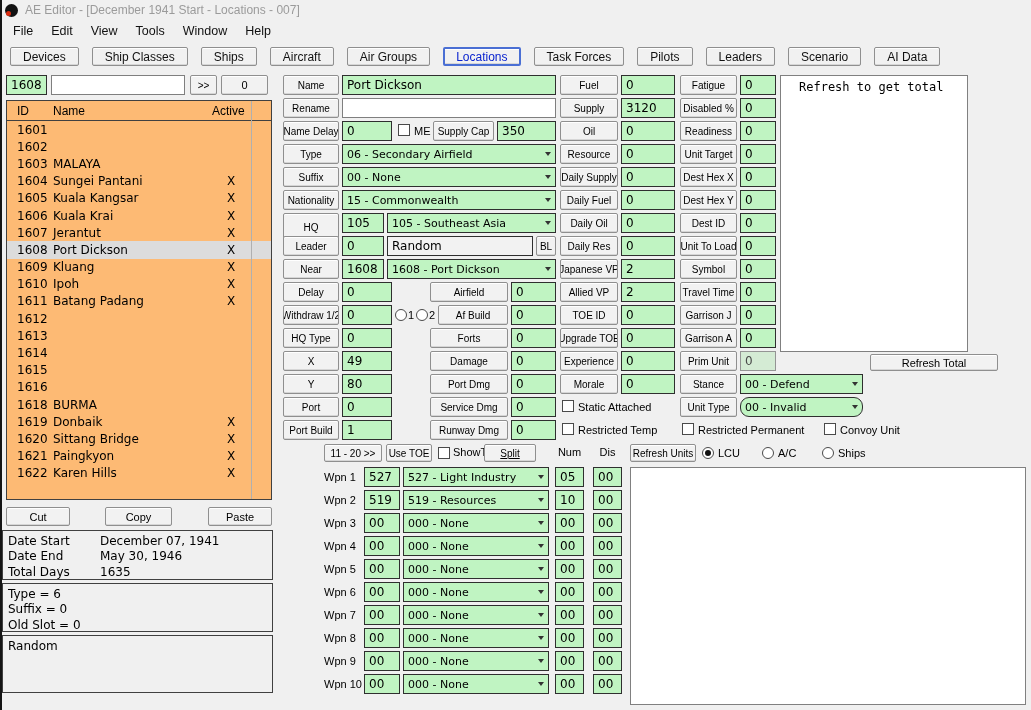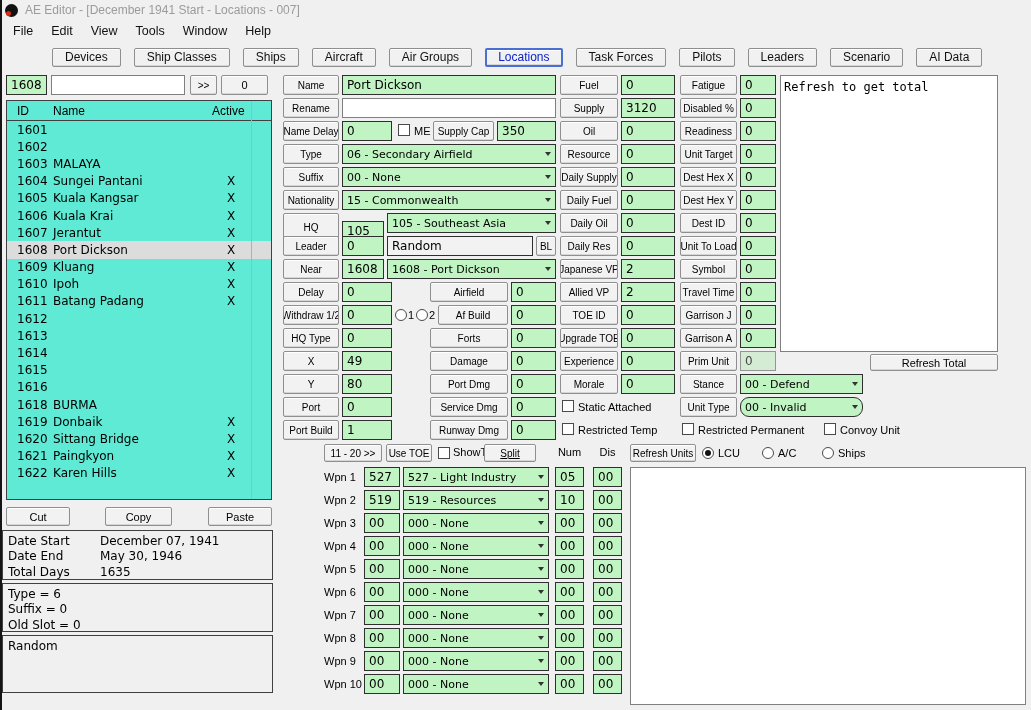--- a/index.html
+++ b/index.html
@@ -8,21 +8,21 @@
   .window { position:relative; width:1031px; height:710px; background:#f0f0f0; overflow:hidden;
             border-left:2px solid #141414; font-size:12px; color:#000; }
 
   
   .titlebar { position:absolute; left:0; top:0; right:0; height:20px; display:flex; align-items:center; gap:7px; padding-left:3px; }
   .app-icon { width:13px; height:13px; border-radius:50%; background:#121212; position:relative; flex:0 0 auto; }
   .app-icon .dot { position:absolute; left:1px; bottom:1px; width:5px; height:5px; border-radius:50%; background:#d92c10; }
   .title-text { color:#9b9b9b; font-size:12px; }
   .menubar { position:absolute; left:2px; top:22px; height:18px; display:flex; align-items:center; }
   .menu-item { padding:0 9px; font-size:12.5px; color:#111; }
-  .tabbar { position:absolute; left:8px; top:47px; height:20px; display:flex; gap:13px; align-items:center;margin-left:42px; }
+  .tabbar { position:absolute; left:8px; top:47px; height:20px; display:flex; gap:13px; align-items:flex-start; }
   .tab { height:19px; padding:0 12px; background:#f1f1f1; border:1px solid #8f8f8f; border-radius:2px;
          font-family:"Liberation Sans",sans-serif; font-size:12px; color:#111; display:flex; align-items:center;
          box-shadow: inset 0 1px 0 #ffffff, inset 0 -1px 0 #d6d6d6; white-space:nowrap; }
   .tab.active { color:#0a23cf; border:2px solid #4a6fd4; padding:0 11px; }
 
   
   .abs { position:absolute; }
   .fld { display:flex; align-items:center; height:20px; overflow:hidden; white-space:nowrap; }
   .gfield { background:#c0f4c2; border:1px solid #2f2f2f; padding:0 4px; font-family:"DejaVu Sans",sans-serif; font-size:12px; }
   .gselect { background:#c0f4c2; border:1px solid #2f2f2f; padding:0 4px; font-family:"DejaVu Sans",sans-serif; font-size:11px; }
@@ -31,21 +31,21 @@
          font-family:"Liberation Sans",sans-serif; font-size:10px; color:#000; box-shadow: inset 0 1px 0 #ffffff, inset 0 -1px 0 #d6d6d6;
          white-space:nowrap; overflow:hidden; padding:0 2px; }
   .sunken { background:#fff; border:1px solid #7f7f7f; padding:0 4px; font-family:"DejaVu Sans",sans-serif; font-size:12px; height:20px; }
   input.sunken { outline:none; }
   .grayfield { background:#f2f2f2; border:1px solid #2f2f2f; padding:0 4px; font-family:"DejaVu Sans",sans-serif; font-size:12px; }
   .cb { position:absolute; width:12px; height:12px; background:#fff; border:1px solid #4a4a4a; }
   .radio { position:absolute; width:12px; height:12px; background:#fff; border:1px solid #4a4a4a; border-radius:50%; }
   .txt { position:absolute; display:flex; align-items:center; height:20px; font-size:11px; white-space:nowrap; }
 
   
-  .loc-table { position:absolute; left:4px; top:100px; width:266px; height:400px; background:#5eead4; border:1px solid #404040; }
+  .loc-table { position:absolute; left:4px; top:100px; width:266px; height:400px; background:#fdba74; border:1px solid #404040; }
   .thead { display:flex; height:20px; align-items:center; border-bottom:1px solid #404040; font-size:12px; }
   .trow { display:flex; height:17.2px; align-items:center; font-family:"DejaVu Sans",sans-serif; font-size:12px; }
   .trow.selected { background:#dcdcdc; }
   .col-id { width:42px; padding-left:10px; flex:0 0 auto; }
   .col-name { flex:1; padding-left:4px; overflow:hidden; white-space:nowrap; }
   .col-active { width:44px; flex:0 0 auto; text-align:center; }
   .thead .col-active { text-align:left; padding-left:3px; }
   .col-gutter { width:18px; flex:0 0 auto; }
   .vline { position:absolute; left:244px; top:0; bottom:0; width:1px; background:#b0b0b0; }
 
@@ -60,22 +60,22 @@
   .mid-row { display:flex; justify-content:space-between; width:115px; height:20px; margin-bottom:3px; }
   .mid-lab { width:58px; }
   .mid-val { width:54px; }
   .right-col { position:absolute; left:678px; top:75px; width:96px; }
   .right-row { display:flex; justify-content:space-between; width:96px; height:20px; margin-bottom:3px; }
   .right-lab { width:57px; }
   .right-val { width:36px; }
   .right-row.muted .gfield { background:#d4ebd4; border-color:#949494; color:#4a4a4a; }
 
   
-  .notes { position:absolute; left:778px; top:75px; width:218px; height:277px; background:#fff; border:1px solid #808080;
-           font-family:"DejaVu Sans Mono",monospace; font-size:12px; padding:4px 3px; }
+  .notes { position:absolute; left:778px; top:75px; width:188px; height:277px; background:#fff; border:1px solid #808080;
+           font-family:"DejaVu Sans Mono",monospace; font-size:12px; padding:4px 18px; }
   .units { position:absolute; left:628px; top:467px; width:396px; height:238px; background:#fff; border:1px solid #808080; }
 
   
   .toe-radios { position:absolute; left:700px; top:444px; height:18px; display:flex; gap:4px; }
   .toe-radio { width:56px; display:flex; align-items:center; gap:4px; font-size:11px; }
   .radio-circle { position:relative; width:12px; height:12px; background:#fff; border:1px solid #4a4a4a; border-radius:50%; flex:0 0 auto; }
   .toe-radio.selected .radio-circle::after { content:""; position:absolute; left:2px; top:2px; width:6px; height:6px; border-radius:50%; background:#111; }
 
   
   .weapons { position:absolute; left:322px; top:467px; width:300px; }
@@ -366,21 +366,21 @@
     <span class="arrow"></span>
   </div>
 
   <div class="abs btn fld" style="left:281px;top:190px;width:56px;height:20px;">Nationality</div>
   <div class="abs fld gselect" style="left:340px;top:190px;width:214px;">
     <span>15 - Commonwealth</span>
     <span class="arrow"></span>
   </div>
 
   <div class="abs btn fld" style="left:281px;top:213px;width:56px;height:28px;">HQ</div>
-  <div class="abs fld gfield" style="left:340px;top:213px;width:42px;margin-top:8px;">105</div>
+  <div class="abs fld gfield" style="left:340px;top:213px;width:42px;">105</div>
   <div class="abs fld gselect" style="left:385px;top:213px;width:169px;">
     <span>105 - Southeast Asia</span>
     <span class="arrow"></span>
   </div>
 
   <button class="abs btn" style="left:281px;top:236px;width:56px;height:20px;">Leader</button>
   <div class="abs fld gfield" style="left:340px;top:236px;width:42px;">0</div>
   <div class="abs fld grayfield" style="left:385px;top:236px;width:146px;">Random</div>
   <button class="abs btn" style="left:534px;top:236px;width:20px;height:20px;">BL</button>
 

